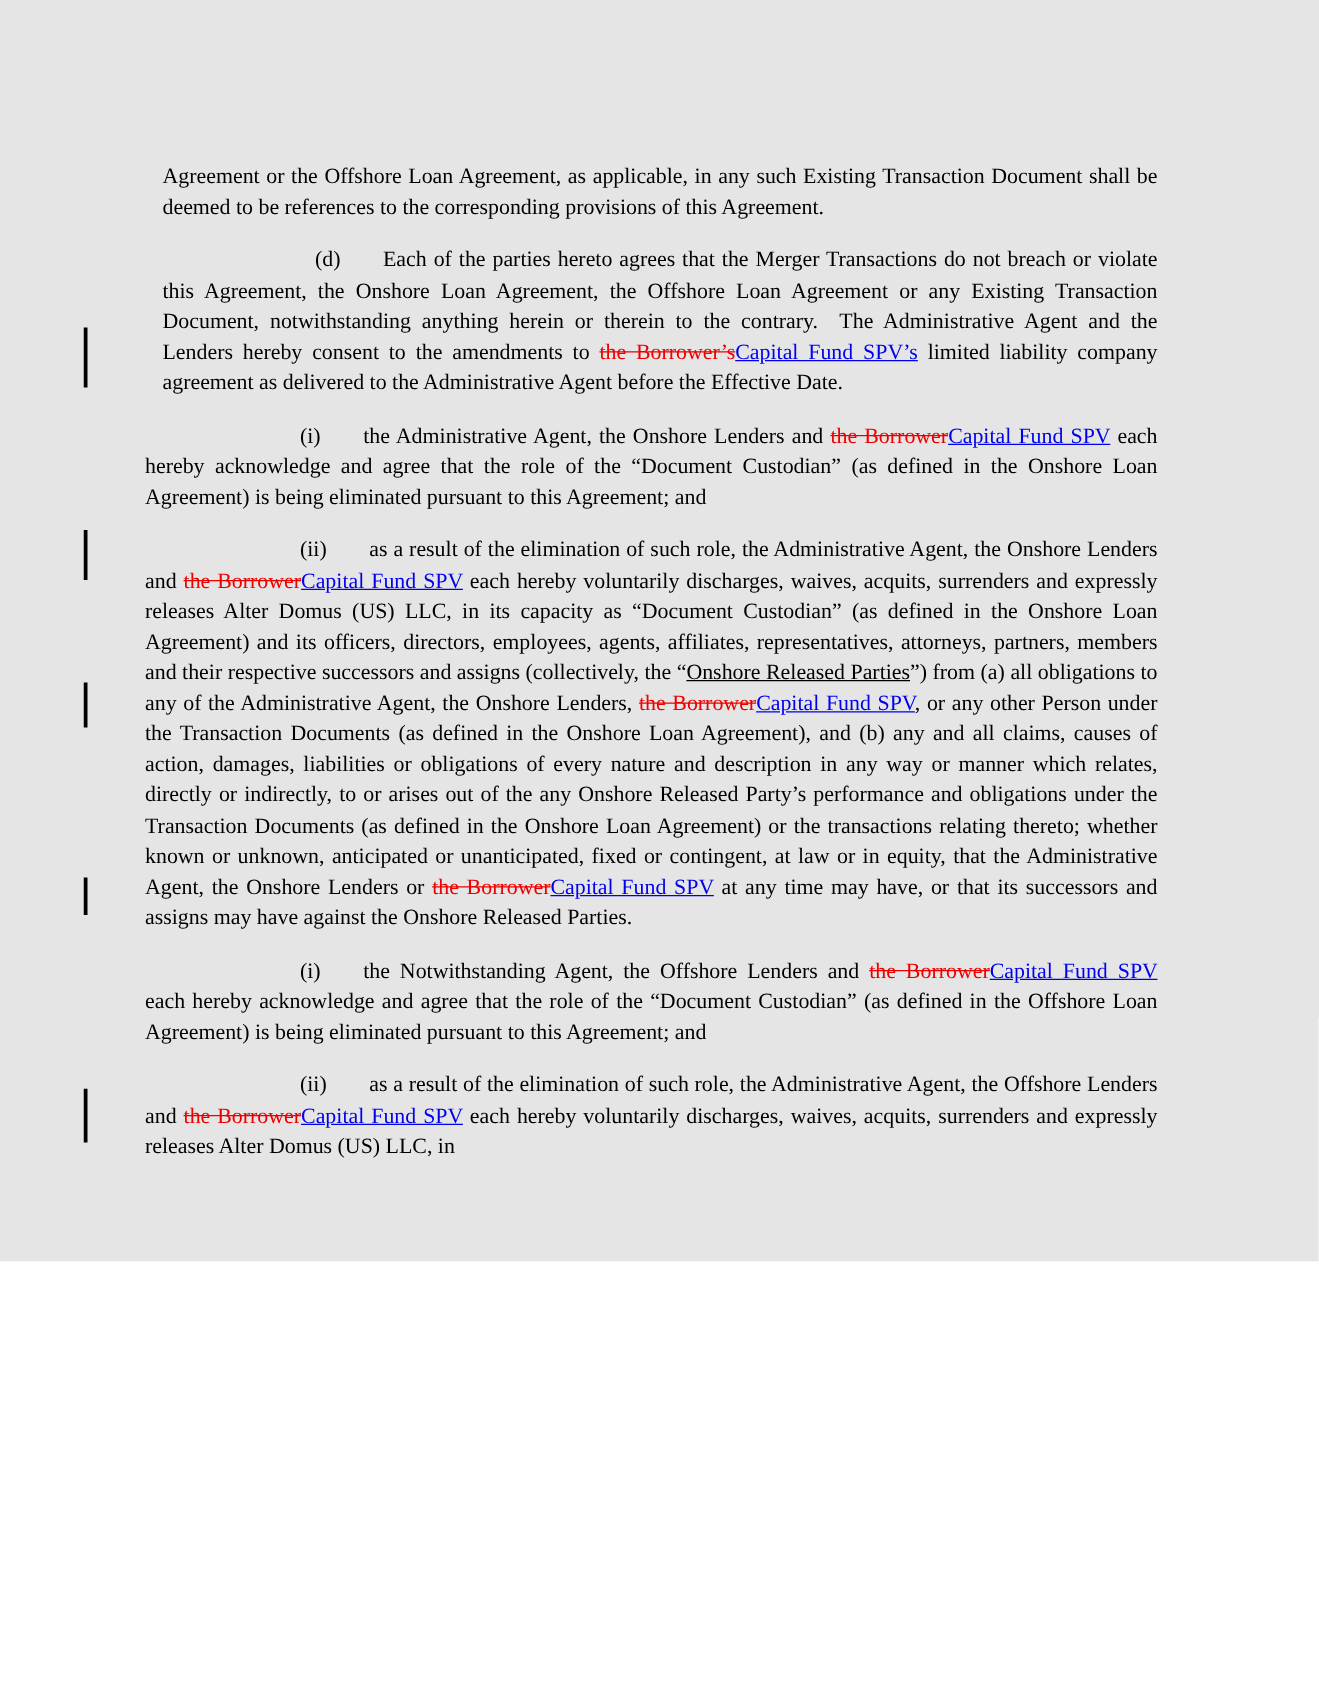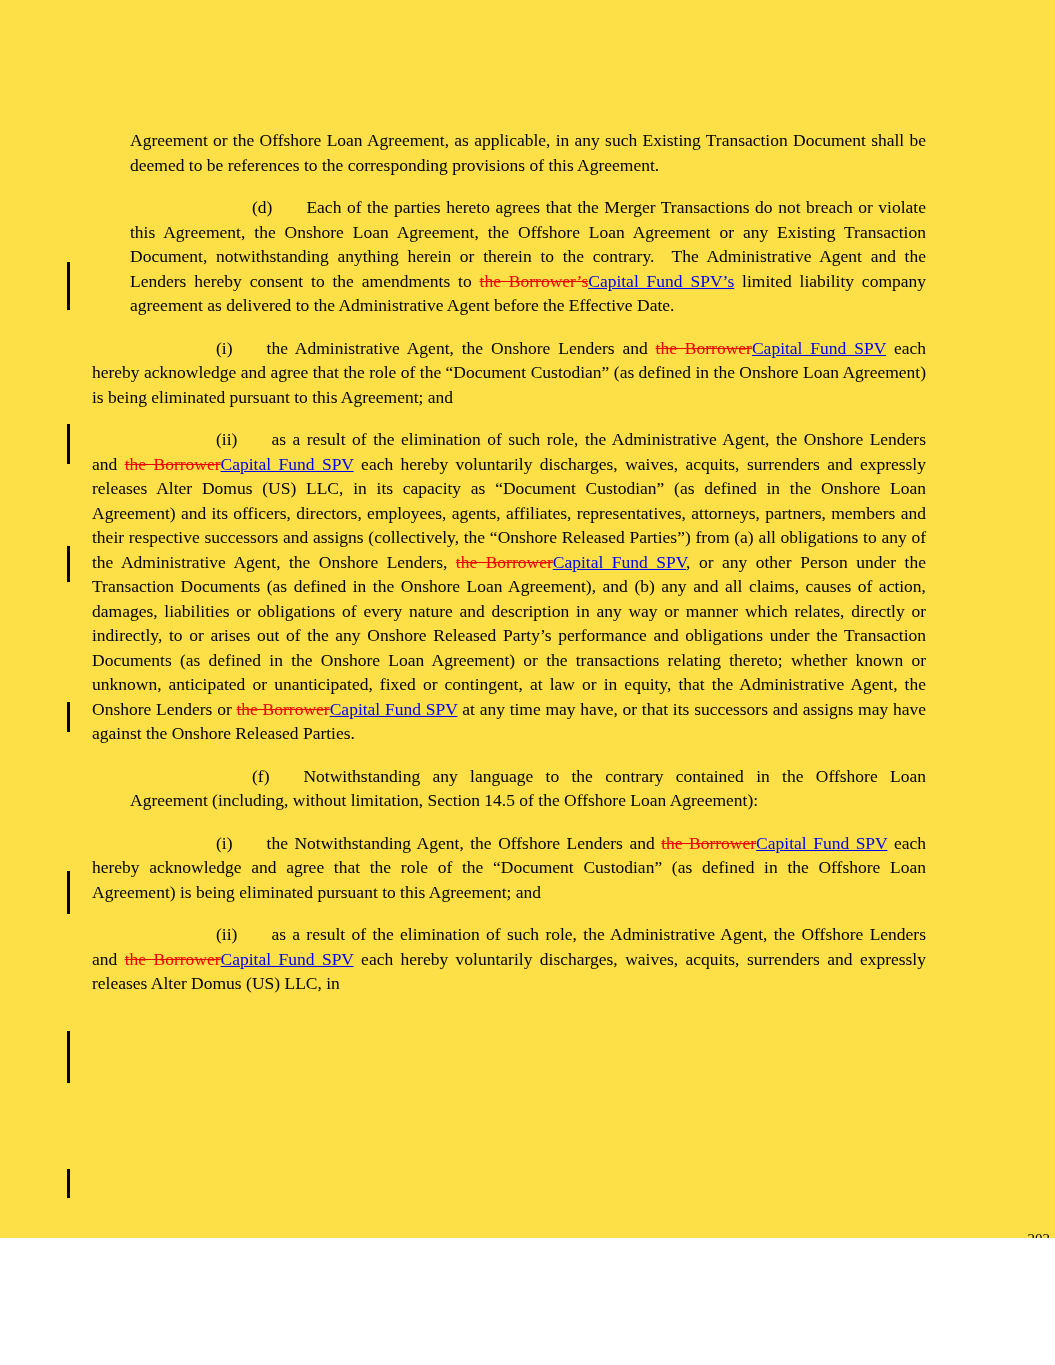--- a/index.html
+++ b/index.html
@@ -9,52 +9,52 @@
   }
   body {
     width: 1055px;
     height: 1365px;
     font-family: "Liberation Serif", "DejaVu Serif", serif;
     color: #000000;
   }
   .page {
     position: relative;
     width: 1055px;
-    height: 1238px;
-    background: #fde047;
+    height: 1009px;
+    background: #e5e5e5;
     overflow: hidden;
   }
   .content {
     position: absolute;
     top: 128px;
     left: 0;
     right: 0;
   }
   .para {
     font-size: 17.5px;
     line-height: 24.5px;
     text-align: justify;
     margin: 0 129px 18px 130px;
     text-indent: 122px;
   }
   .para.no-indent { text-indent: 0; }
   .para.sub {
-    margin-left: 92px;
+    margin-left: 116px;
     text-indent: 124px;
   }
   .tab { display: inline-block; width: 34px; }
   .del {
     color: var(--del-color, #ee0000);
     text-decoration: line-through;
   }
   .ins {
     color: var(--ins-color, #0000ee);
     text-decoration: underline;
   }
-  .term { }
+  .term { text-decoration: underline; }
   .change-bar {
     position: absolute;
     left: 67px;
     width: 2.5px;
     background: #000000;
   }
   .page-number {
     position: absolute;
     top: 1229px;
     left: 0;
@@ -84,21 +84,20 @@
   <div class="change-bar" style="top:702px;height:30px;"></div>
   <div class="change-bar" style="top:871px;height:43px;"></div>
   <div class="change-bar" style="top:1031px;height:52px;"></div>
   <div class="change-bar" style="top:1169px;height:29px;"></div>
 
   <div class="content">
     <div class="para no-indent"><span>Agreement or the Offshore Loan Agreement, as applicable, in any such Existing Transaction Document shall be deemed to be references to the corresponding provisions of this Agreement.</span></div>
     <div class="para"><span>(d)</span><span class="tab"></span><span>Each of the parties hereto agrees that the Merger Transactions do not breach or violate this Agreement, the Onshore Loan Agreement, the Offshore Loan Agreement or any Existing Transaction Document, notwithstanding anything herein or therein to the contrary.&nbsp; The Administrative Agent and the Lenders hereby consent to the amendments to </span><span class="del">the Borrower’s</span><span class="ins">Capital Fund SPV’s</span><span> limited liability company agreement as delivered to the Administrative Agent before the Effective Date.</span></div>
     <div class="para sub"><span>(i)</span><span class="tab"></span><span>the Administrative Agent, the Onshore Lenders and </span><span class="del">the Borrower</span><span class="ins">Capital Fund SPV</span><span> each hereby acknowledge and agree that the role of the “Document Custodian” (as defined in the Onshore Loan Agreement) is being eliminated pursuant to this Agreement; and</span></div>
     <div class="para sub"><span>(ii)</span><span class="tab"></span><span>as a result of the elimination of such role, the Administrative Agent, the Onshore Lenders and </span><span class="del">the Borrower</span><span class="ins">Capital Fund SPV</span><span> each hereby voluntarily discharges, waives, acquits, surrenders and expressly releases Alter Domus (US) LLC, in its capacity as “Document Custodian” (as defined in the Onshore Loan Agreement) and its officers, directors, employees, agents, affiliates, representatives, attorneys, partners, members and their respective successors and assigns (collectively, the “</span><span class="term">Onshore Released Parties</span><span>”) from (a) all obligations to any of the Administrative Agent, the Onshore Lenders, </span><span class="del">the Borrower</span><span class="ins">Capital Fund SPV</span><span>, or any other Person under the Transaction Documents (as defined in the Onshore Loan Agreement), and (b) any and all claims, causes of action, damages, liabilities or obligations of every nature and description in any way or manner which relates, directly or indirectly, to or arises out of the any Onshore Released Party’s performance and obligations under the Transaction Documents (as defined in the Onshore Loan Agreement) or the transactions relating thereto; whether known or unknown, anticipated or unanticipated, fixed or contingent, at law or in equity, that the Administrative Agent, the Onshore Lenders or </span><span class="del">the Borrower</span><span class="ins">Capital Fund SPV</span><span> at any time may have, or that its successors and assigns may have against the Onshore Released Parties.</span></div>
-    <div class="para"><span>(f)</span><span class="tab"></span><span>Notwithstanding any language to the contrary contained in the Offshore Loan Agreement (including, without limitation, Section 14.5 of the Offshore Loan Agreement):</span></div>
     <div class="para sub"><span>(i)</span><span class="tab"></span><span>the Notwithstanding Agent, the Offshore Lenders and </span><span class="del">the Borrower</span><span class="ins">Capital Fund SPV</span><span> each hereby acknowledge and agree that the role of the “Document Custodian” (as defined in the Offshore Loan Agreement) is being eliminated pursuant to this Agreement; and</span></div>
     <div class="para sub"><span>(ii)</span><span class="tab"></span><span>as a result of the elimination of such role, the Administrative Agent, the Offshore Lenders and </span><span class="del">the Borrower</span><span class="ins">Capital Fund SPV</span><span> each hereby voluntarily discharges, waives, acquits, surrenders and expressly releases Alter Domus (US) LLC, in</span></div>
   </div>
 
   <div class="page-number">-202-</div>
 
   <div class="footer">
     <div>[Willow Tree BDC] Amended and Restated Loan, Security and Collateral Management Agreement</div>
     <div>#287352580</div>
   </div>

